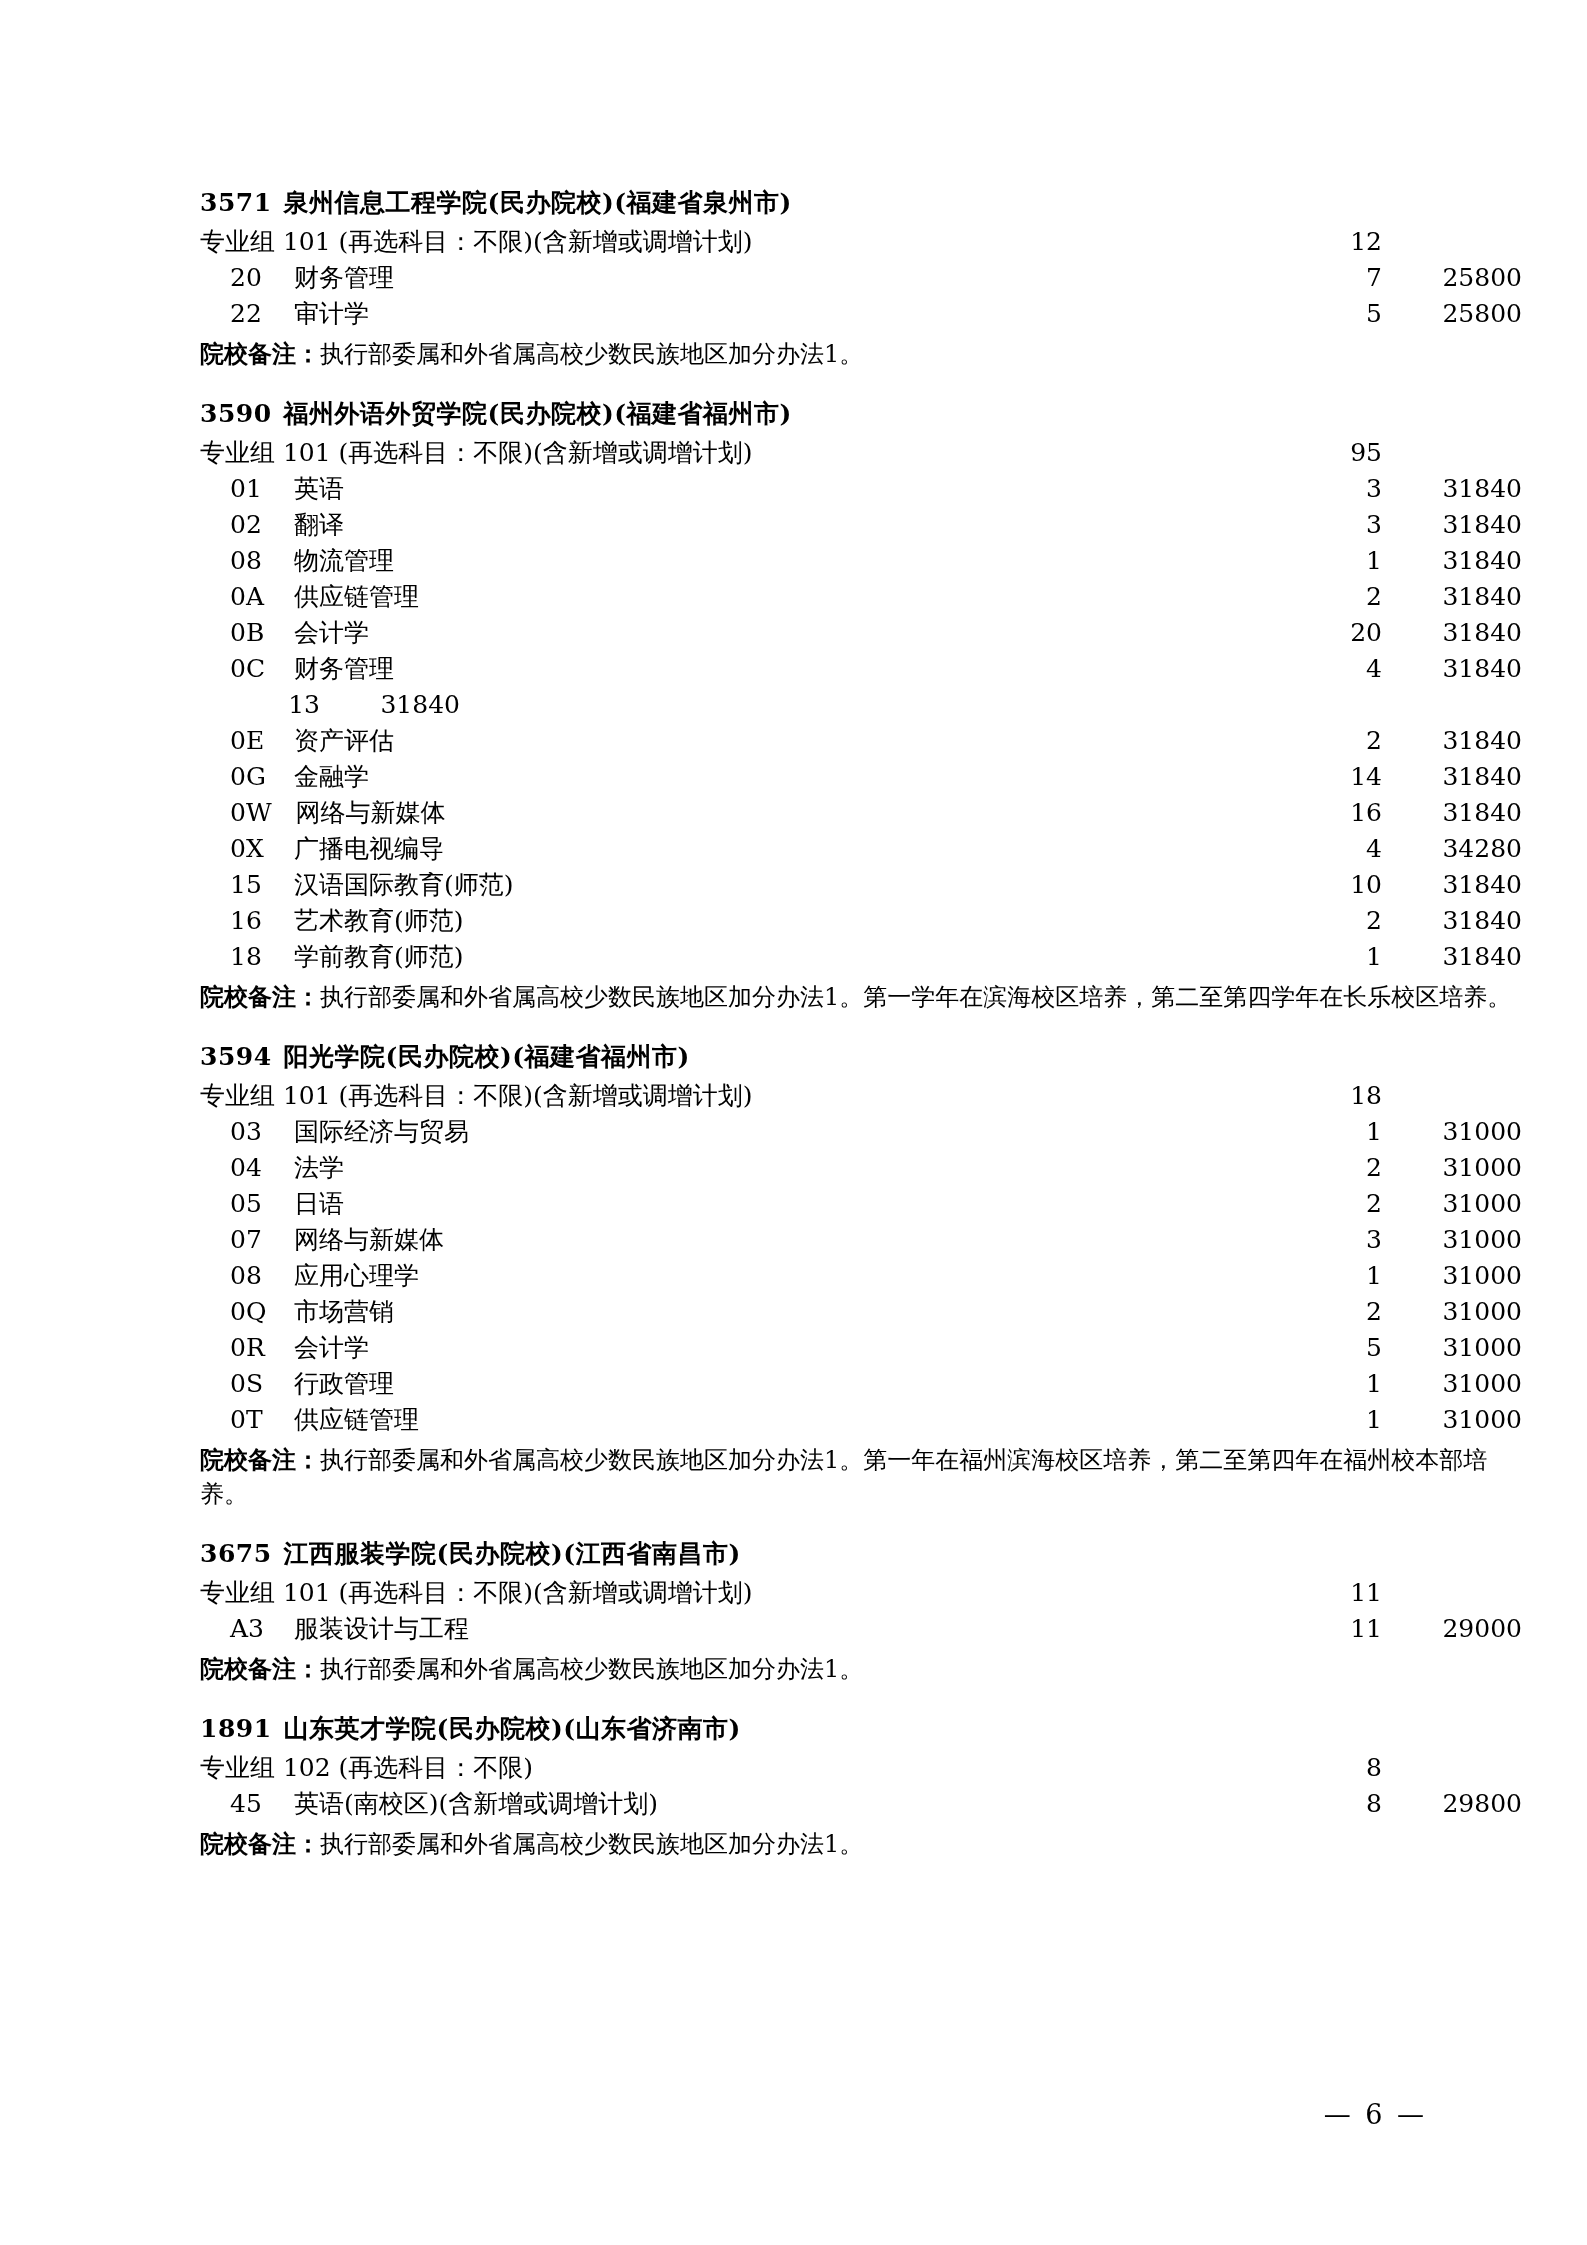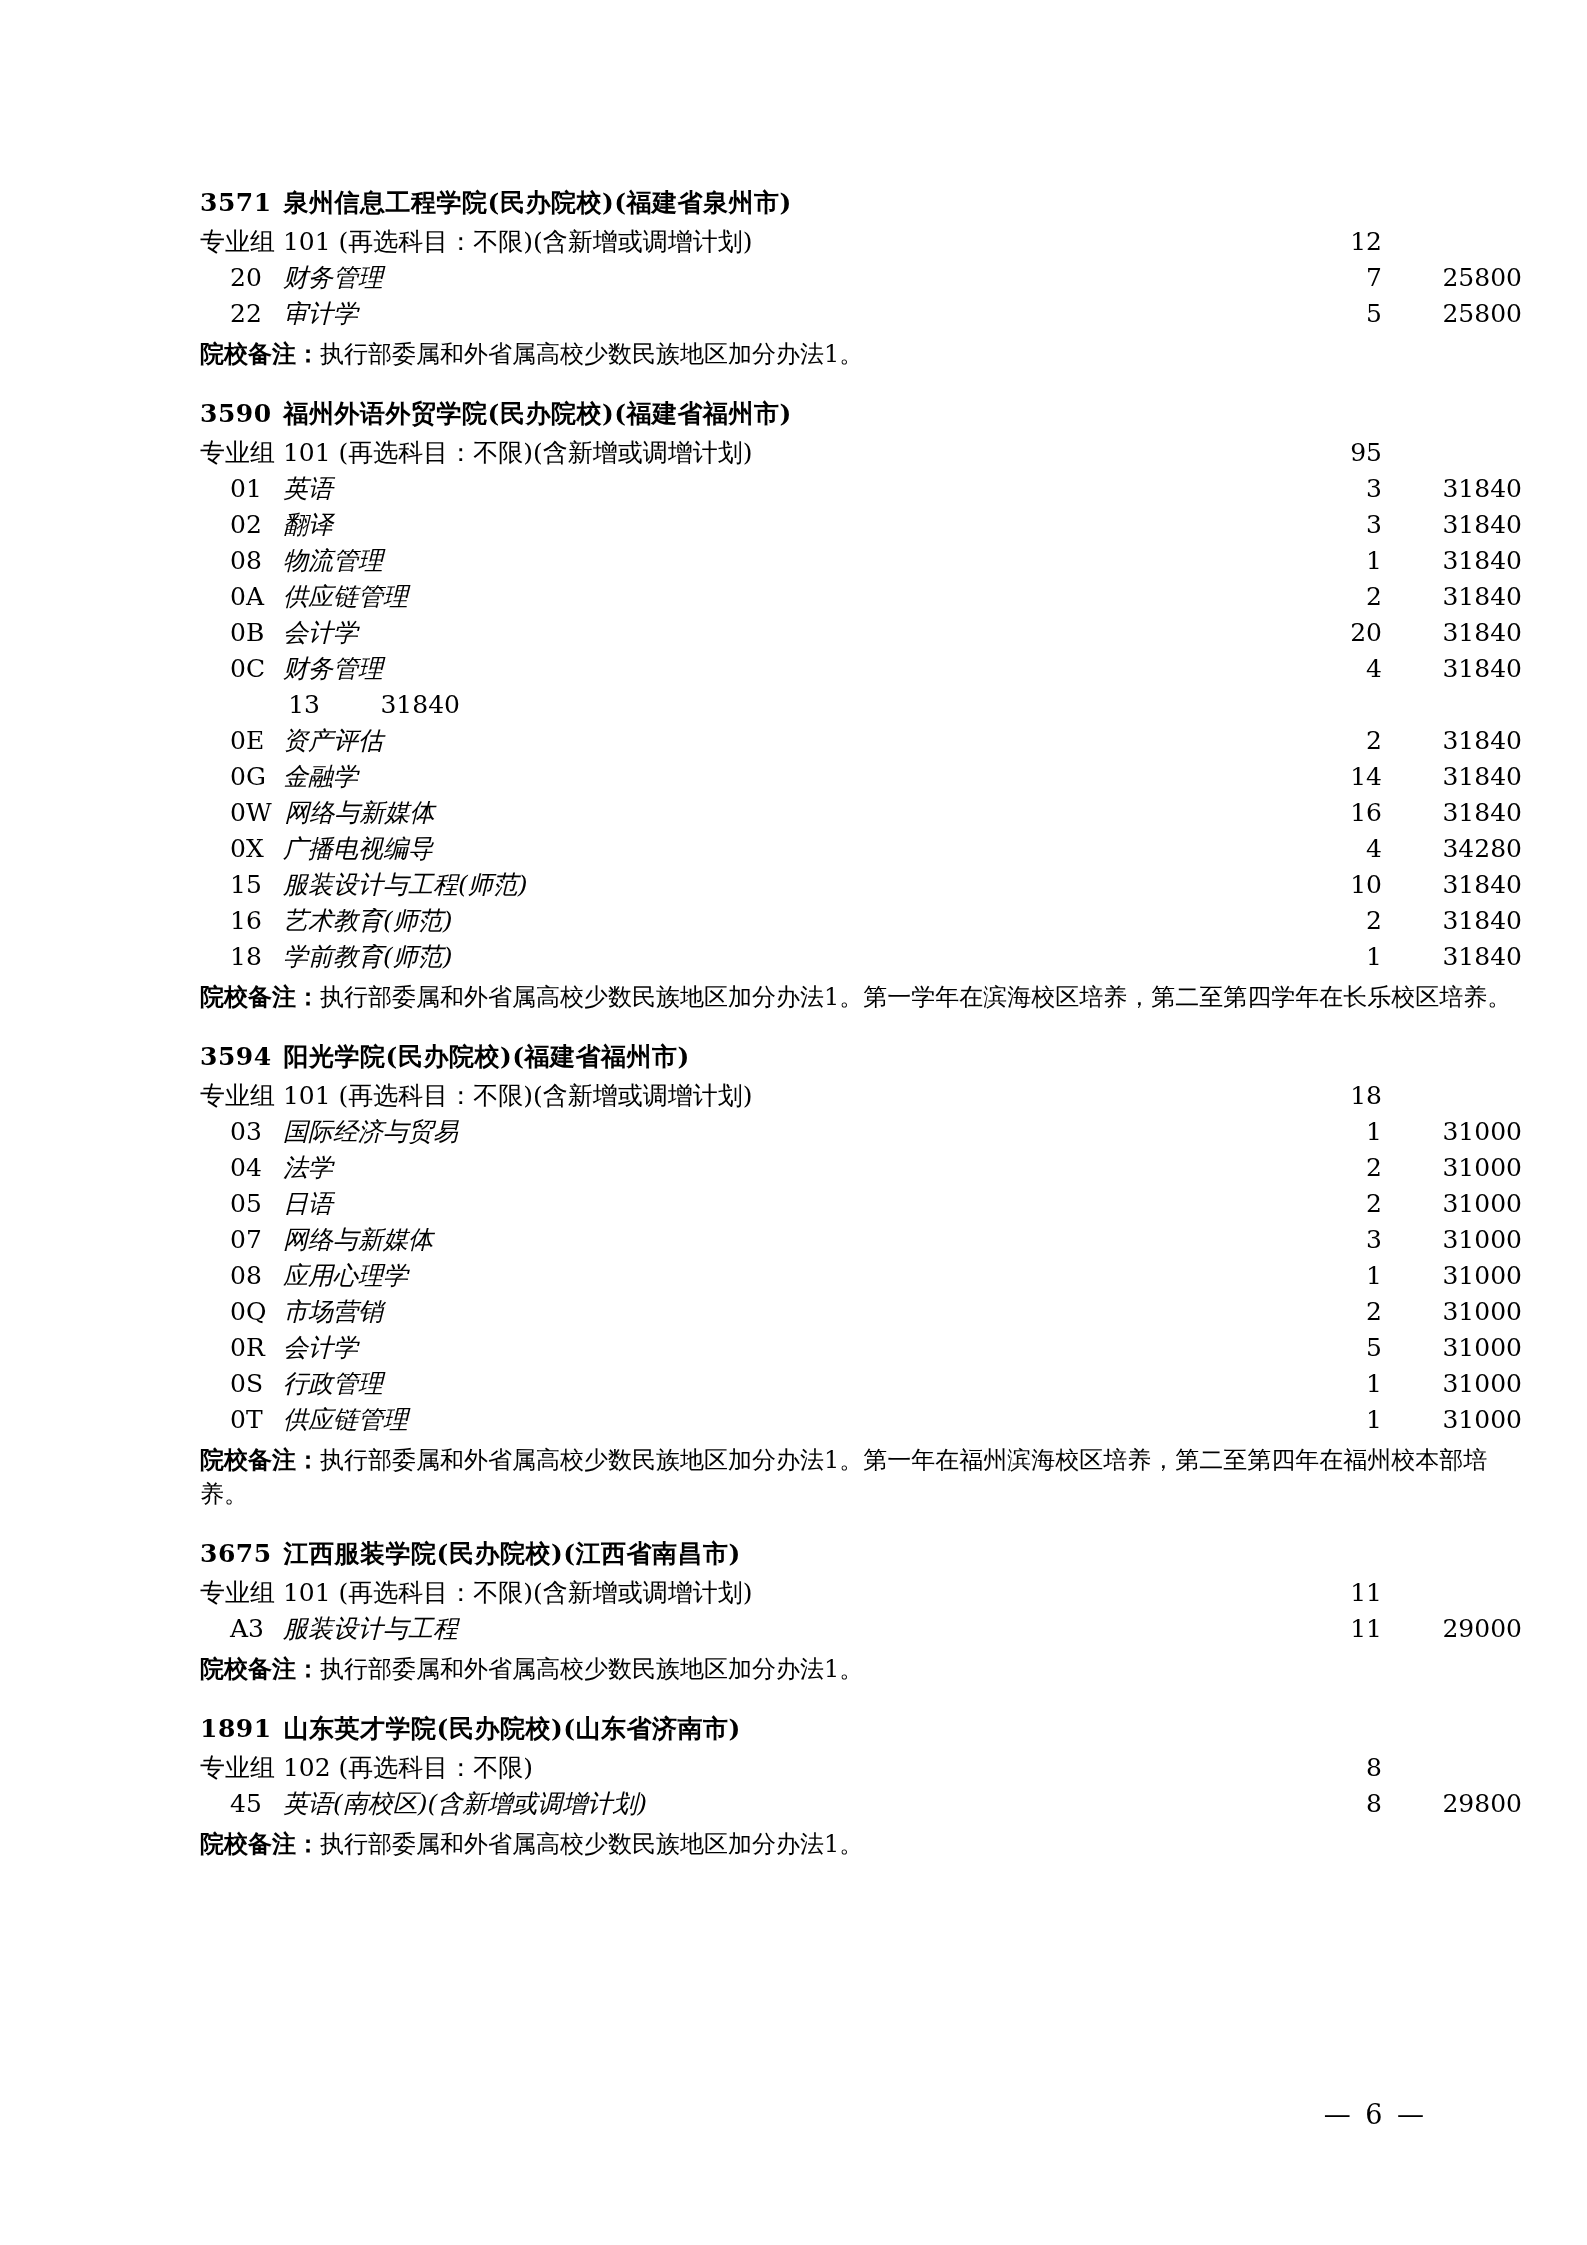--- a/index.html
+++ b/index.html
@@ -62,22 +62,21 @@
     font-family: "DejaVu Serif", "Liberation Serif", serif;
   }
   .major-row .label {
     padding-left: 30px;
   }
   .major-row .code {
     display: inline-block;
     min-width: 40px;
   }
   .major-row .name {
-    margin-left: 13px;
-    font-style: italic;
+    margin-left: 24px;
   }
   .note {
     font-size: 24px;
     line-height: 1.42;
     margin-top: 4px;
     font-family: "DejaVu Serif", "Liberation Serif", serif;
   }
   .note .note-label {
     font-weight: bold;
   }
@@ -171,21 +170,21 @@
           <div class="label"><span class="code">0W</span><span class="name">网络与新媒体</span></div>
           <div class="plan">16</div>
           <div class="fee">31840</div>
         </div>
         <div class="row major-row">
           <div class="label"><span class="code">0X</span><span class="name">广播电视编导</span></div>
           <div class="plan">4</div>
           <div class="fee">34280</div>
         </div>
         <div class="row major-row">
-          <div class="label"><span class="code">15</span><span class="name">服装设计与工程(师范)</span></div>
+          <div class="label"><span class="code">15</span><span class="name">汉语国际教育(师范)</span></div>
           <div class="plan">10</div>
           <div class="fee">31840</div>
         </div>
         <div class="row major-row">
           <div class="label"><span class="code">16</span><span class="name">艺术教育(师范)</span></div>
           <div class="plan">2</div>
           <div class="fee">31840</div>
         </div>
         <div class="row major-row">
           <div class="label"><span class="code">18</span><span class="name">学前教育(师范)</span></div>

